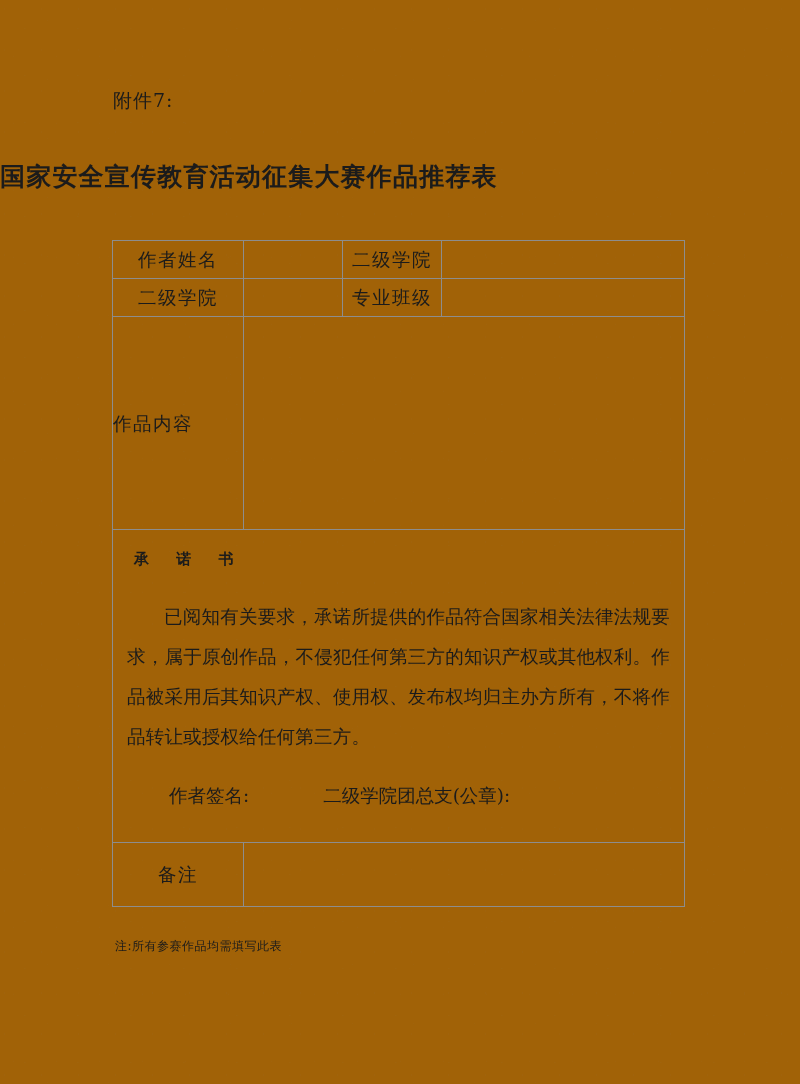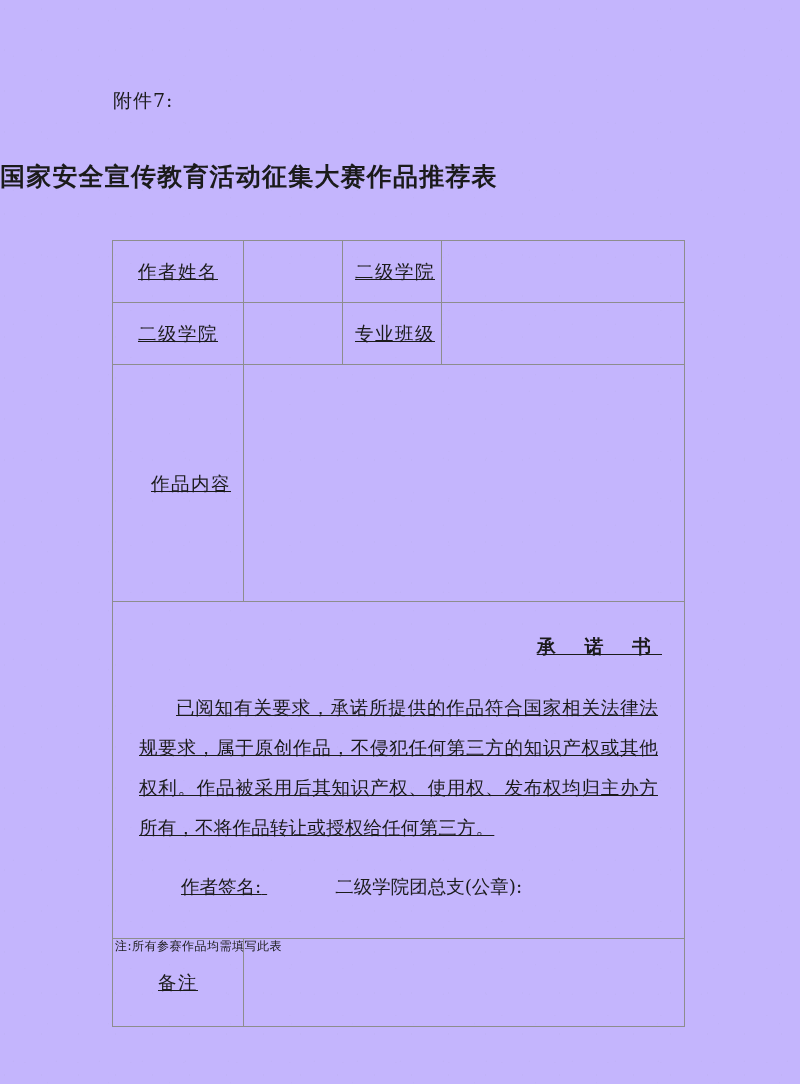--- a/index.html
+++ b/index.html
@@ -11,21 +11,21 @@
     width: 800px;
     height: 1084px;
     position: relative;
     font-family: "DejaVu Serif", "Liberation Serif", serif;
     color: #1b1b1b;
     overflow: hidden;
   }
   .page {
     position: absolute;
     inset: 0;
-    background: #c4b5fd;
+    background: #a16207;
   }
 
   
   .noise {
     position: absolute;
     inset: 0;
     pointer-events: none;
     opacity: 0.035;
     background-image:
       radial-gradient(circle at 12% 22%, #8a8a8a 0.6px, transparent 0.9px),
@@ -59,50 +59,49 @@
   .form-table {
     position: absolute;
     left: 112px;
     top: 240px;
     width: 572px;
     border-collapse: collapse;
     table-layout: fixed;
   }
   .form-table td {
     border: 1px solid #8d8d8d;
-    padding: 12px;
+    padding: 0;
     vertical-align: middle;
     font-size: 18.5px;
-    text-decoration: underline;
   }
   .label-cell {
     text-align: center;
     letter-spacing: 1.5px;
     white-space: nowrap;
   }
   .row-basic td { height: 37px; }
 
   .content-label-cell {
-    text-align: right;
+    text-align: left;
     letter-spacing: 1.5px;
     height: 212px;
   }
 
   .pledge-cell {
     padding: 0;
     vertical-align: top;
   }
   .pledge-inner {
     padding: 16px 10px 14px 10px;
     height: 312px;
     box-sizing: border-box;
   }
   .pledge-heading {
-    text-align: right;
-    font-size: 19px;
+    text-align: left;
+    font-size: 15px;
     font-weight: 700;
     letter-spacing: 11px;
     text-indent: 11px;
     margin: 4px 0 28px 0;
   }
   .pledge-body {
     font-size: 18.5px;
     line-height: 40px;
     text-indent: 2em;
     text-align: justify;

